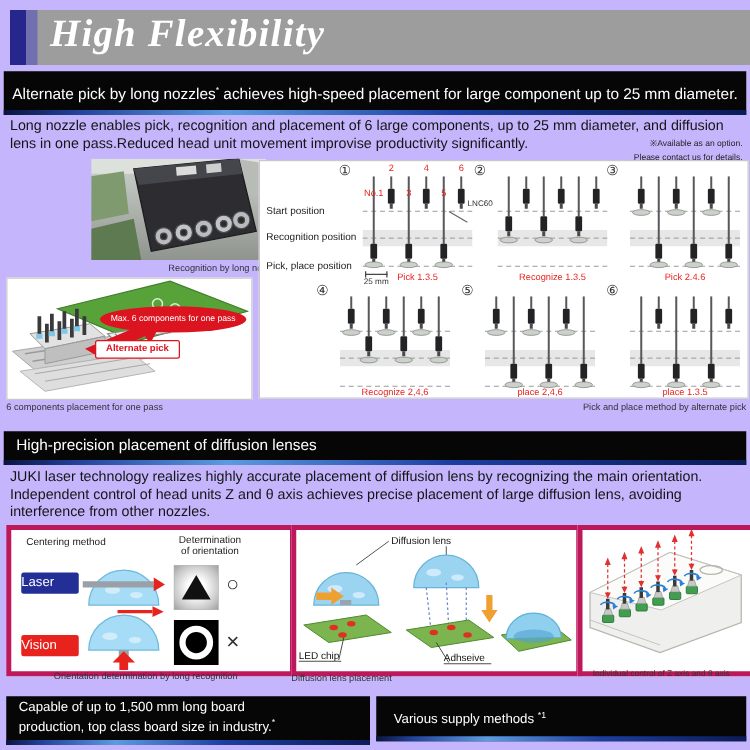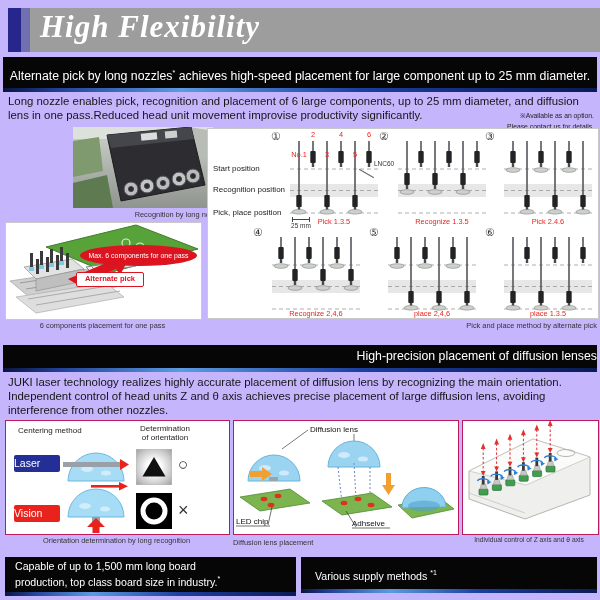--- a/index.html
+++ b/index.html
@@ -12,62 +12,62 @@
   #title-accent{left:0;top:0;width:13px;height:44px;background:#26268c;}
   #title-accent2{left:13px;top:0;width:9px;height:44px;background:#7070b0;}
   #title-text{left:32px;top:1px;font-family:"Liberation Serif",serif;font-style:italic;
               font-weight:600;font-size:31px;color:#fff;letter-spacing:1px;}
 
   
   .blackbar{background:#060606;color:#fff;}
   .grad-edge{height:4px;background:linear-gradient(90deg,#0b1440 0%,#23439a 10%,#5b9be0 30%,#1c3fa0 60%,#0b1b55 100%);}
   #bar1{left:3px;top:57px;width:594px;}
   #bar1 .bartext{display:block;height:31px;line-height:31px;text-align:center;font-size:12.3px;white-space:nowrap;}
-  #bar2{left:3px;top:345px;width:594px;text-align:right;}
+  #bar2{left:3px;top:345px;width:594px;}
   #bar2 .bartext{display:block;height:23px;line-height:23px;padding-left:10px;font-size:12.3px;}
   sup.wsup{font-size:7px;vertical-align:super;}
 
   
   #intro{left:8px;top:95px;width:590px;font-size:11.4px;line-height:1.22;color:#151515;}
   #note{right:6px;top:111px;text-align:right;font-size:6.8px;line-height:1.55;color:#222;}
   #body2{left:8px;top:376px;width:588px;font-size:11.4px;line-height:1.22;color:#151515;}
 
   .caption{font-size:7.4px;color:#333;}
 
   
   #photo{left:73px;top:127px;width:140px;height:81px;}
   #photo-caption{left:63px;top:210px;width:160px;text-align:right;}
 
   
   #green-box{left:5px;top:222px;width:195px;height:96px;border:1px solid #c9c9c9;background:#fff;}
   #bubble{left:74px;top:22px;width:117px;height:21px;background:#dc1420;border-radius:50%;
           color:#fff;font-size:6.9px;text-align:center;line-height:21px;z-index:4;white-space:nowrap;}
   #alt-tag{left:70px;top:49px;width:66px;height:13px;background:#fff;border:1.4px solid #dc1420;border-radius:2px;
            color:#dc1420;font-size:7.6px;font-weight:bold;text-align:center;line-height:12px;z-index:4;}
-  #green-caption{left:5px;top:321px;width:195px;text-align:center;}
+  #green-caption{left:5px;top:321px;width:195px;text-align:left;}
 
   
   #diagram-box{left:207px;top:128px;width:390px;height:189px;border:1px solid #c9c9c9;background:#fff;}
   .rowlab{position:absolute;left:5px;font-size:8px;color:#222;white-space:nowrap;}
   .nzp{position:absolute;width:88px;height:100px;}
   .nzp svg{position:absolute;left:0;top:12px;}
   .pnum{position:absolute;left:-19px;top:1px;font-size:11px;color:#333;}
   .plab{position:absolute;left:-8px;top:88px;width:104px;text-align:center;font-size:7.4px;color:#e8231e;white-space:nowrap;}
   .nzp.bot .plab{top:84px;}
   .rl{position:absolute;width:12px;text-align:center;font-size:7.4px;color:#e8231e;z-index:3;white-space:nowrap;}
   #dim-line{left:84px;top:90px;width:18px;height:0;border-bottom:1px solid #444;}
   #dim-line::before,#dim-line::after{content:'';position:absolute;width:1px;height:5px;background:#444;top:-2px;}
   #dim-line::before{left:0;} #dim-line::after{right:0;}
   #dim-text{left:76px;top:93px;width:34px;text-align:center;font-size:6.5px;color:#333;}
   #lnc{left:166px;top:31px;font-size:6.5px;color:#333;z-index:3;}
   #lnc-line{left:150px;top:44px;width:17px;height:1px;background:#666;transform:rotate(30deg);}
   #diagram-caption{right:3px;top:321px;text-align:right;}
 
   
-  .panel{border:1px solid #be185d;background:#fff;}
+  .panel{border:4px solid #be185d;background:#fff;}
   #centering-box{left:5px;top:420px;width:223px;height:113px;}
   #cent-h1{left:12px;top:5px;font-size:8px;color:#222;}
   #cent-h2{left:118px;top:3px;width:82px;text-align:center;font-size:8px;color:#222;line-height:1.15;}
   .method-btn{position:absolute;width:46px;height:17px;border-radius:2px;color:#fff;
               font-size:10.5px;line-height:17px;}
   #laser-btn{left:8px;top:34px;background:#232e96;}
   #vision-btn{left:8px;top:84px;background:#e8231e;}
   #laser-dome{left:57px;top:24px;} #vision-dome{left:57px;top:66px;}
   #det1{left:130px;top:28px;} #det2{left:130px;top:72px;}
   #ok-mark{left:172px;top:34px;font-size:17px;color:#333;}

